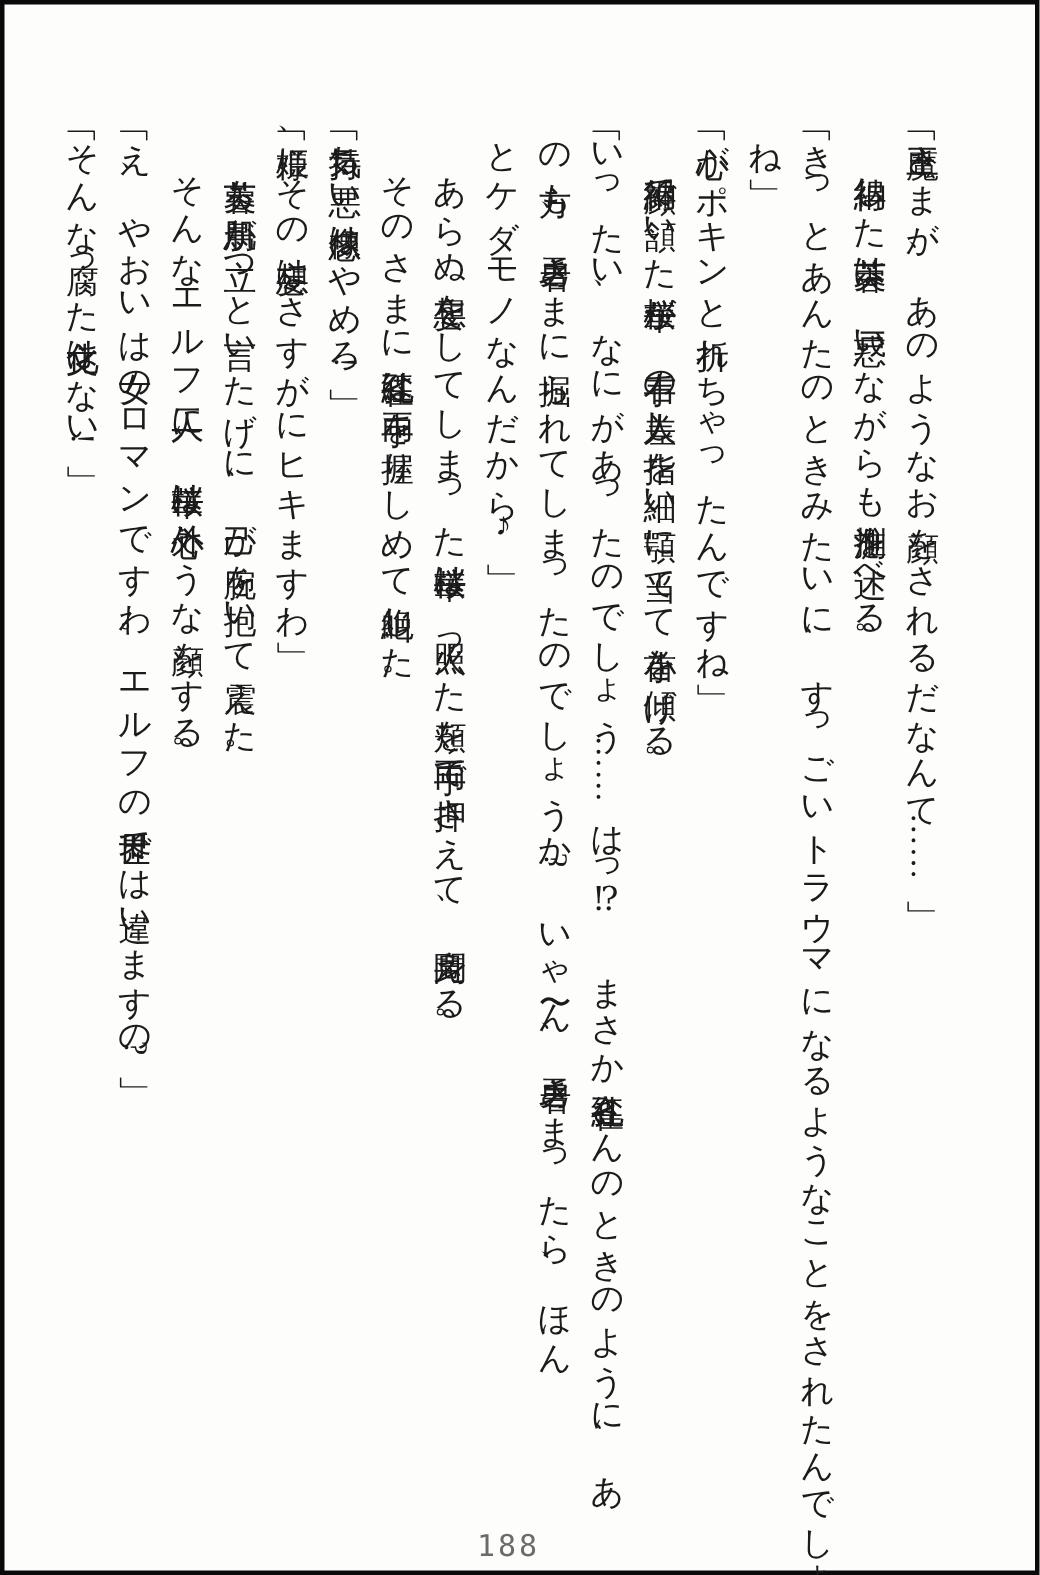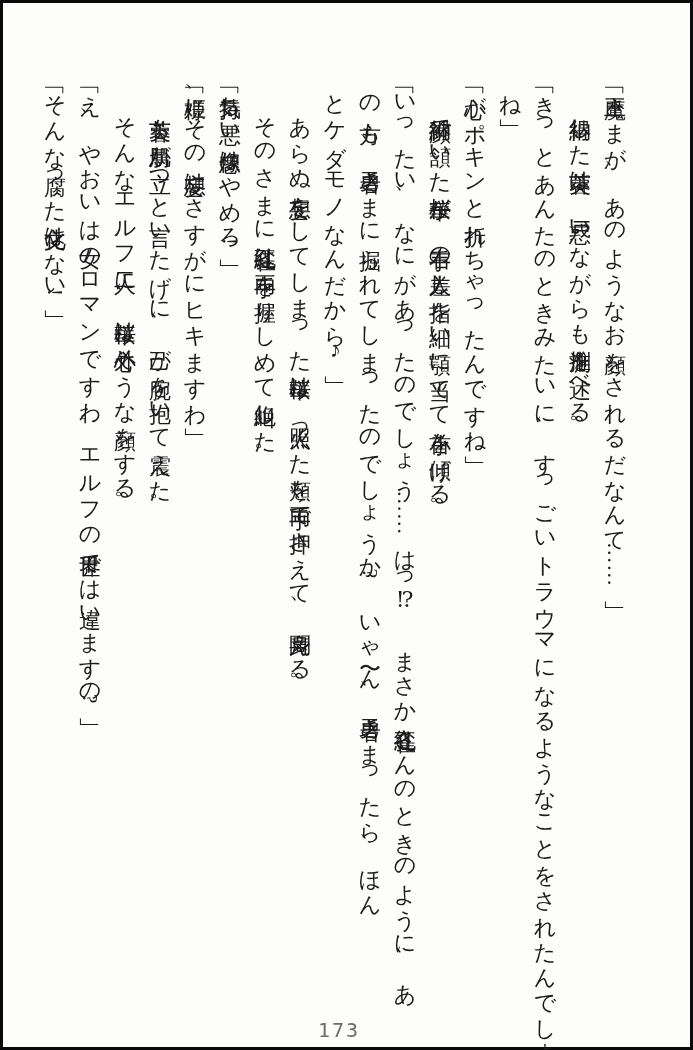--- a/index.html
+++ b/index.html
@@ -65,14 +65,14 @@
       <p class="text-line">とケダモノなんだから♪」</p>
       <p class="text-line indent">あらぬ妄想をしてしまった桜華は、火照った頬を両手で押さえて、身悶える。</p>
       <p class="text-line indent">そのさまに紅孔雀は両手を握りしめて絶叫した。</p>
       <p class="text-line">「気持ち悪い想像はやめろ!」</p>
       <p class="text-line">「姫様、その妄想はさすがにヒキますわ」</p>
       <p class="text-line indent">芙蓉も鳥肌が立つと言いたげに、己が腕を抱いて震えた。</p>
       <p class="text-line indent">そんなエルフ二人に、桜華は心外そうな顔をする。</p>
       <p class="text-line">「え、やおいは女のロマンですわ。エルフの世界では違いますの?」</p>
       <p class="text-line">「そんな腐った文化はない!」</p>
     </main>
-  <div class="page-number">173</div>
+  <div class="page-number">188</div>
 </div>
 
 </body></html>

